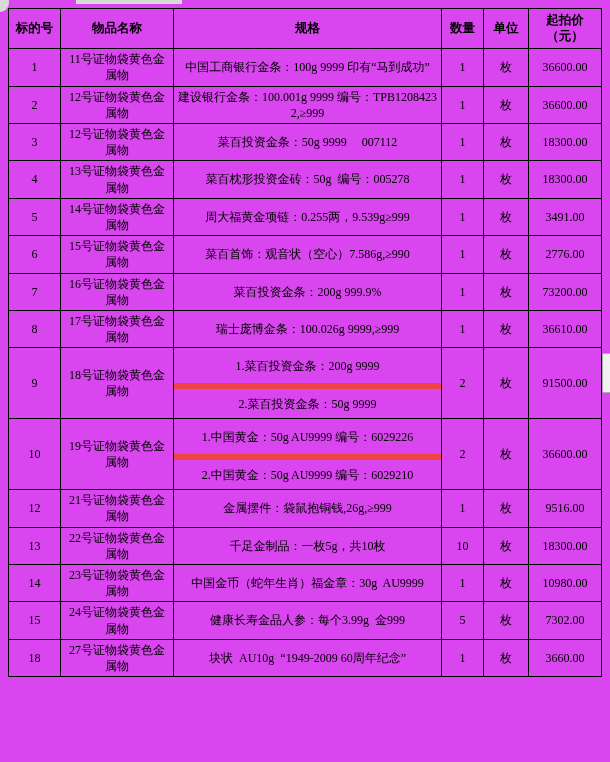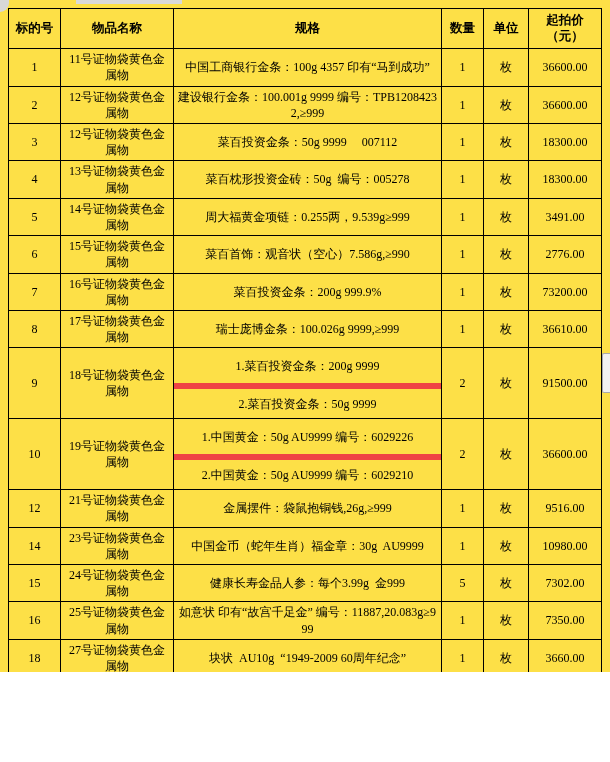--- a/index.html
+++ b/index.html
@@ -1,17 +1,17 @@
 <!DOCTYPE html>
 <html><head>
 <meta charset="utf-8">
 <style>
   html,body{margin:0;padding:0;background:#ffffff;}
   body{font-family:"Liberation Serif","DejaVu Serif",serif;color:#000;}
-  .page{position:relative;width:610px;height:672px;background:#fde047;overflow:hidden;}
+  .page{position:relative;width:610px;height:762px;background:#d946ef;overflow:hidden;}
 
   
   .corner-fragment{position:absolute;left:0;top:0;width:9px;height:12px;
     background:#d8d8d8;border-bottom-right-radius:10px;}
   .toolbar-fragment{position:absolute;left:76px;top:0;width:106px;height:4px;background:#d9d9d9;}
   .scrollbar-fragment{position:absolute;right:0;top:353px;width:7px;height:38px;
     background:#f1f1f1;border:1px solid #a9a9a9;border-right:none;border-radius:2px 0 0 2px;}
 
   table.auction{border-collapse:collapse;position:absolute;left:8px;top:8px;
     width:593px;table-layout:fixed;}
@@ -53,21 +53,21 @@
         <th>
           <div>起拍价</div>
           <div>（元）</div>
         </th>
       </tr>
     </thead>
     <tbody>
         <tr class="r">
           <td>1</td>
           <td>11号证物袋黄色金属物</td>
-          <td class="spec">中国工商银行金条：100g 4357 印有“马到成功”</td>
+          <td class="spec">中国工商银行金条：100g 9999 印有“马到成功”</td>
           <td>1</td>
           <td>枚</td>
           <td>36600.00</td>
         </tr>
         <tr class="r">
           <td>2</td>
           <td>12号证物袋黄色金属物</td>
           <td class="spec">建设银行金条：100.001g 9999 编号：TPB12084232,≥999</td>
           <td>1</td>
           <td>枚</td>
@@ -149,44 +149,44 @@
         </tr>
         <tr class="r">
           <td>12</td>
           <td>21号证物袋黄色金属物</td>
           <td class="spec">金属摆件：袋鼠抱铜钱,26g,≥999</td>
           <td>1</td>
           <td>枚</td>
           <td>9516.00</td>
         </tr>
         <tr class="r">
+          <td>13</td>
+          <td>22号证物袋黄色金属物</td>
+          <td class="spec">千足金制品：一枚5g，共10枚</td>
+          <td>10</td>
+          <td>枚</td>
+          <td>18300.00</td>
+        </tr>
+        <tr class="r">
           <td>14</td>
           <td>23号证物袋黄色金属物</td>
           <td class="spec">中国金币（蛇年生肖）福金章：30g  AU9999</td>
           <td>1</td>
           <td>枚</td>
           <td>10980.00</td>
         </tr>
         <tr class="r">
           <td>15</td>
           <td>24号证物袋黄色金属物</td>
           <td class="spec">健康长寿金品人参：每个3.99g  金999</td>
           <td>5</td>
           <td>枚</td>
           <td>7302.00</td>
         </tr>
         <tr class="r">
-          <td>16</td>
-          <td>25号证物袋黄色金属物</td>
-          <td class="spec">如意状 印有“故宫千足金” 编号：11887,20.083g≥999</td>
-          <td>1</td>
-          <td>枚</td>
-          <td>7350.00</td>
-        </tr>
-        <tr class="r">
           <td>18</td>
           <td>27号证物袋黄色金属物</td>
           <td class="spec">块状  AU10g  “1949-2009 60周年纪念”</td>
           <td>1</td>
           <td>枚</td>
           <td>3660.00</td>
         </tr>
       </tbody>
   </table>
 

